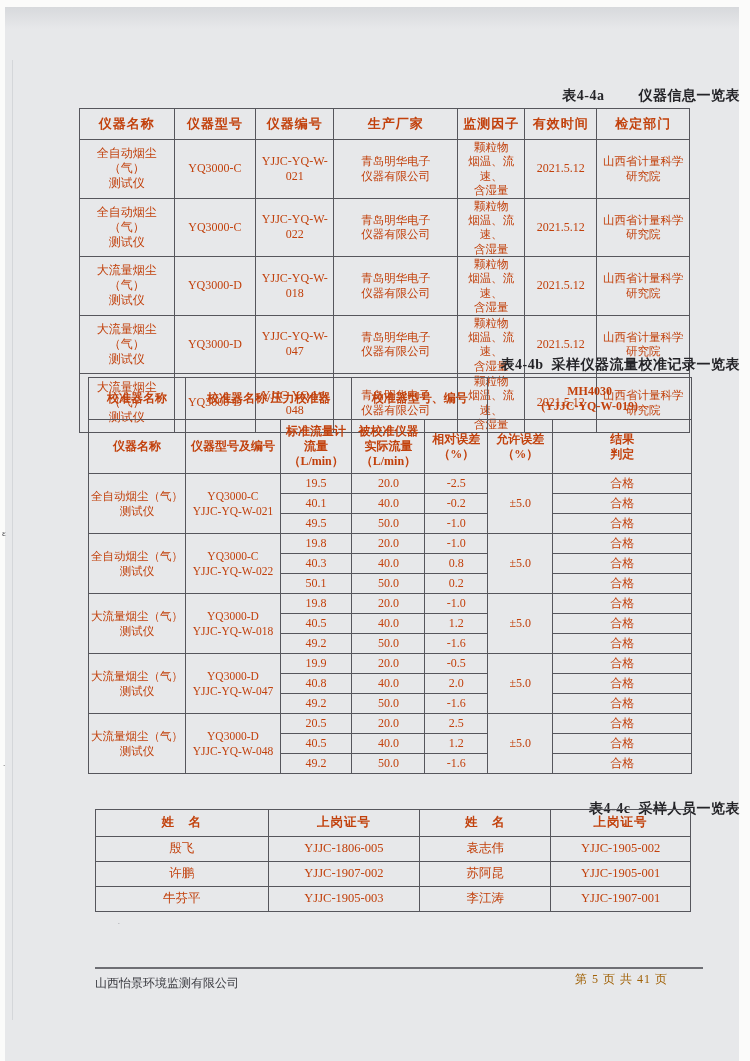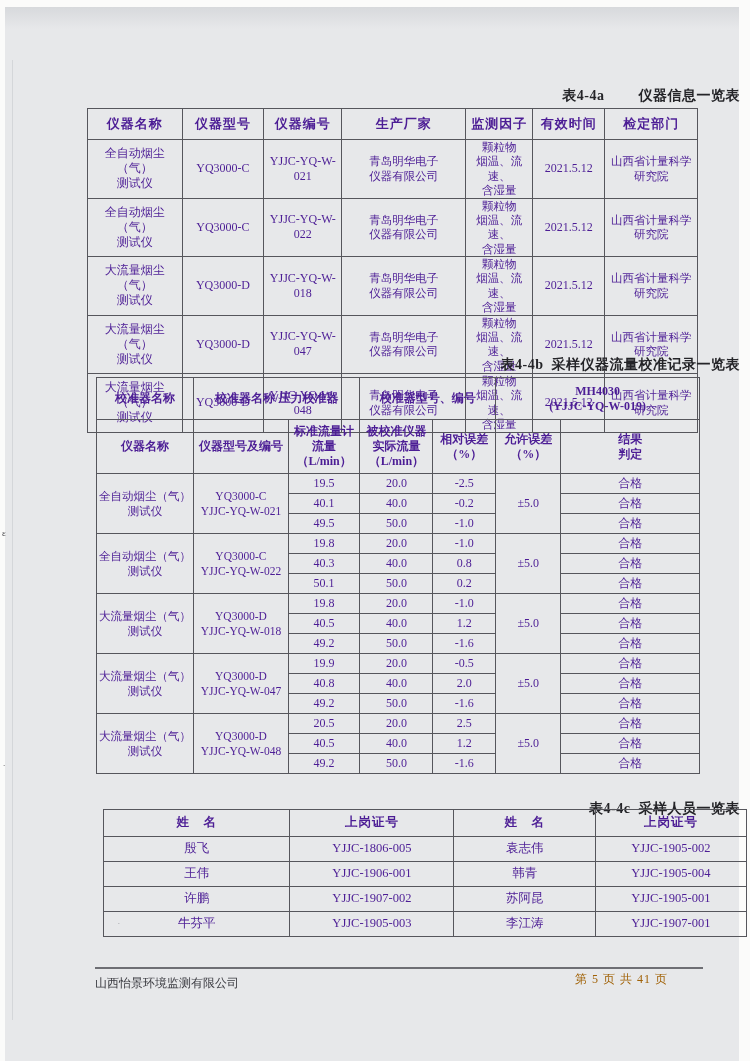--- a/index.html
+++ b/index.html
@@ -28,42 +28,42 @@
 
   .doc-title {
     position:absolute; left:10px; width:730px; text-align:right;
     font-weight:bold; font-size:14px; color:#242428; letter-spacing:0.5px;
   }
   .gap-wide { display:inline-block; width:34px; }
   .gap-small { display:inline-block; width:8px; }
 
   table.tbl {
     position:absolute; border-collapse:collapse; table-layout:fixed;
-    font-size:12px; color:#4c1d95;margin-left:8px;
+    font-size:12px; color:#c2410c;
   }
   .tbl td {
     border:1px solid #56565c; text-align:center; vertical-align:middle;
     white-space:pre-line; padding:0 2px; line-height:1.25; overflow:hidden;
   }
   .tbl tr.hdr td { font-weight:bold; font-size:13px; letter-spacing:1px; }
 
   #tableA { left:79px; top:108px; width:611px; }
   #tableA tr.hdr { height:31px; }
   #tableA tr.row { height:43px; }
   #tableA td.serial, #tableA td.model { font-size:12px; letter-spacing:0; }
   #tableA td.factors, #tableA td.mfr, #tableA td.dept { font-size:11.5px; }
 
   #tableB { left:88px; top:377px; width:604px; }
   #tableB tr.th1 { height:42px; font-weight:bold; }
   #tableB tr.th2 { height:54px; font-weight:bold; }
   #tableB tr.th1 td, #tableB tr.th2 td { font-size:12px; }
   #tableB tr.drow { height:20px; }
   #tableB td.nm, #tableB td.md { font-size:11.5px; }
 
-  #tableC { left:95px; top:809px; width:644px; }
+  #tableC { left:95px; top:809px; width:596px; }
   #tableC tr.hdr { height:27px; }
   #tableC tr.row { height:25px; }
   #tableC td { font-size:12.5px; }
 
   .footer-line {
     position:absolute; left:95px; top:967px; width:608px; height:2px;
     background:#6e6e74;
   }
   .footer-company {
     position:absolute; left:95px; top:975px; font-size:12px; color:#3a3a40;
@@ -359,26 +359,20 @@
     <td>姓　名</td>
     <td>上岗证号</td>
   </tr>
   <tr class="row">
     <td>殷飞</td>
     <td>YJJC-1806-005</td>
     <td>袁志伟</td>
     <td>YJJC-1905-002</td>
   </tr>
   <tr class="row">
-    <td>王伟</td>
-    <td>YJJC-1906-001</td>
-    <td>韩青</td>
-    <td>YJJC-1905-004</td>
-  </tr>
-  <tr class="row">
     <td>许鹏</td>
     <td>YJJC-1907-002</td>
     <td>苏阿昆</td>
     <td>YJJC-1905-001</td>
   </tr>
   <tr class="row">
     <td>牛芬平</td>
     <td>YJJC-1905-003</td>
     <td>李江涛</td>
     <td>YJJC-1907-001</td>

